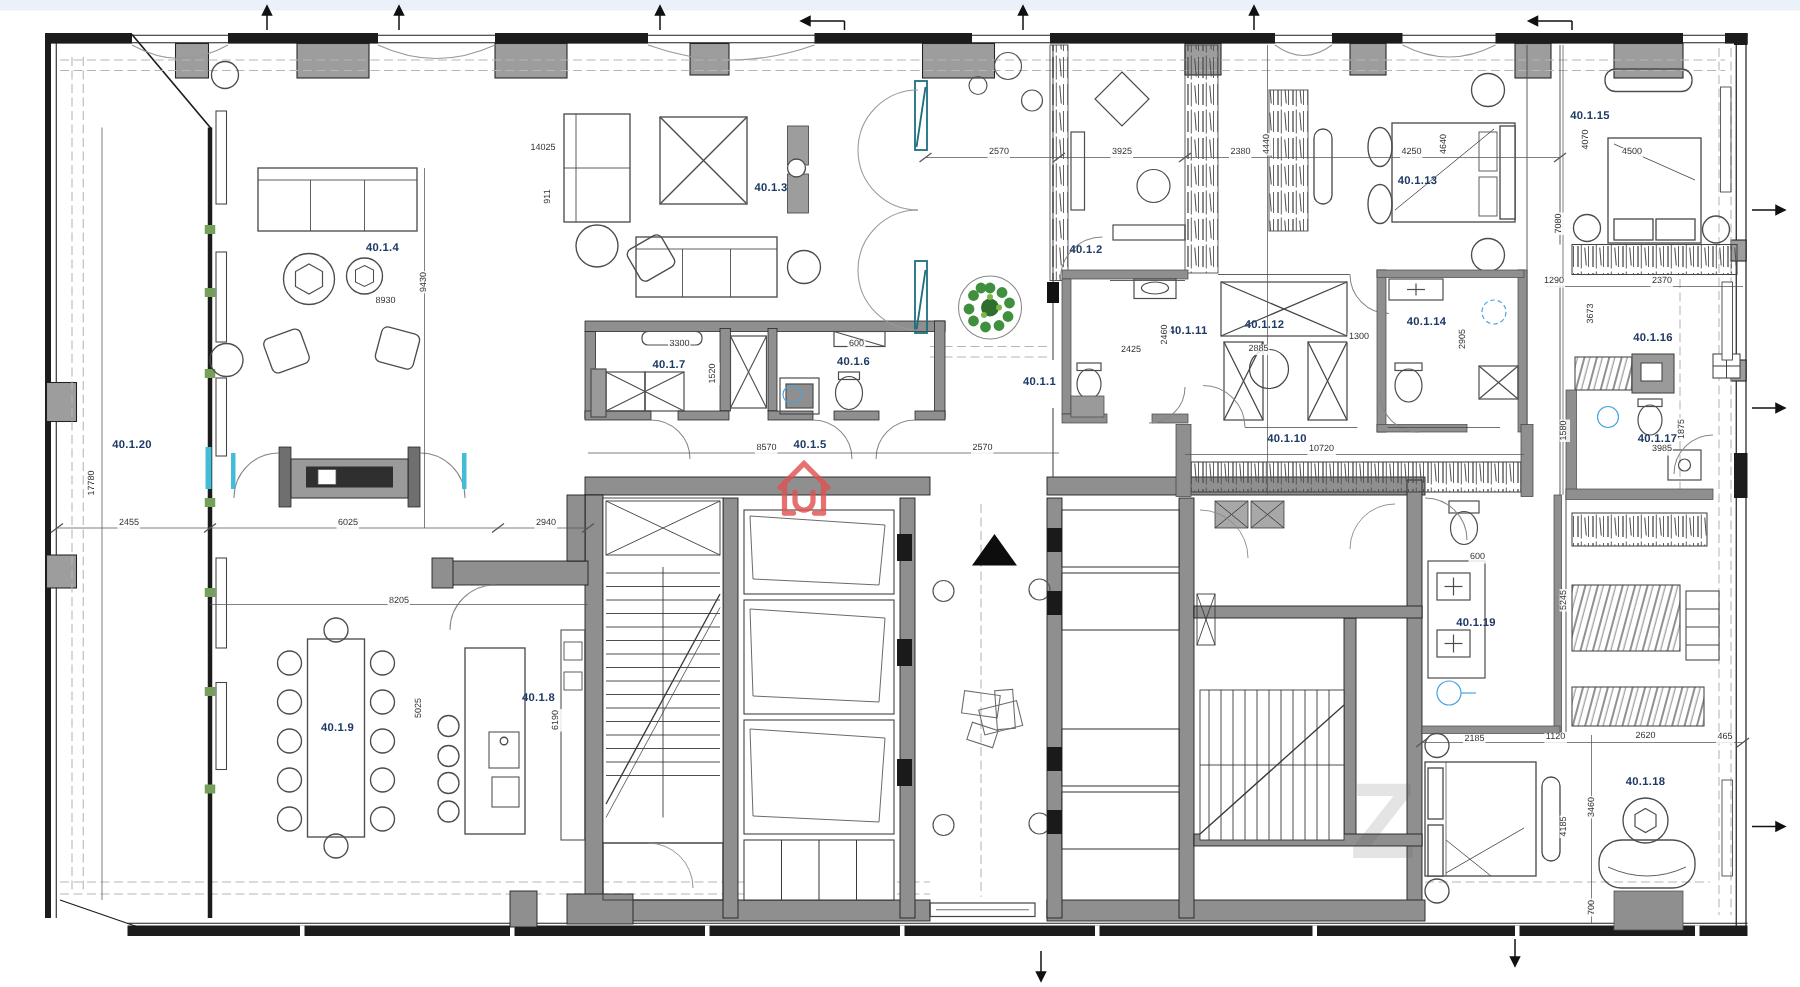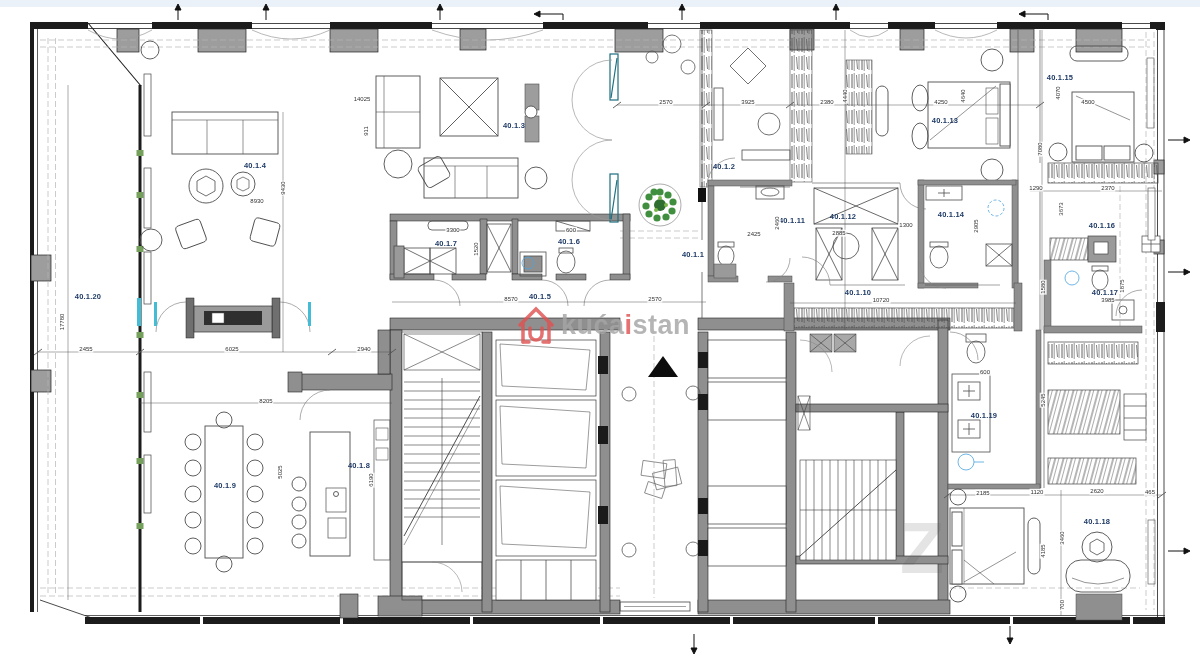--- a/index.html
+++ b/index.html
@@ -718,17 +718,16 @@
     <svg width="40" height="42" viewBox="0 0 40 42">
       <g stroke="#e05252" stroke-width="3.5" fill="none" stroke-linecap="round">
         <path d="M4,21 L20,5 L36,21"></path>
         <path d="M7,18 V38"></path>
           <path d="M33,18 V38"></path>
         <path d="M7,38 H13"></path>
           <path d="M27,38 H33"></path>
         <path d="M14,24 V30 A6,6 0 0 0 26,30 V24"></path>
       </g>
     </svg>
-    <span class="wm-text"><span>kuća</span><span class="wm-accent">i</span><span>stan</span></span>
   </div>
 
   <div class="ghost-z">Z</div>
 </div>
 
 </body></html>

